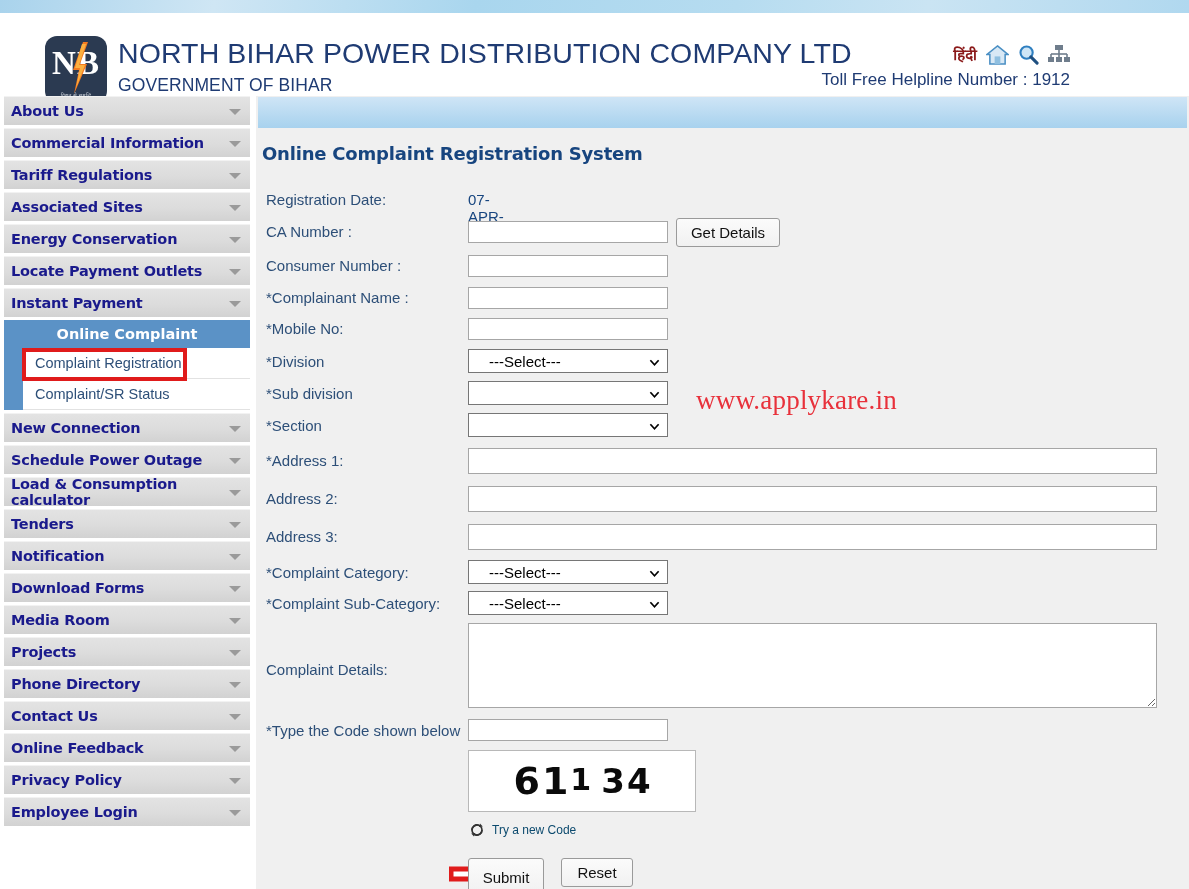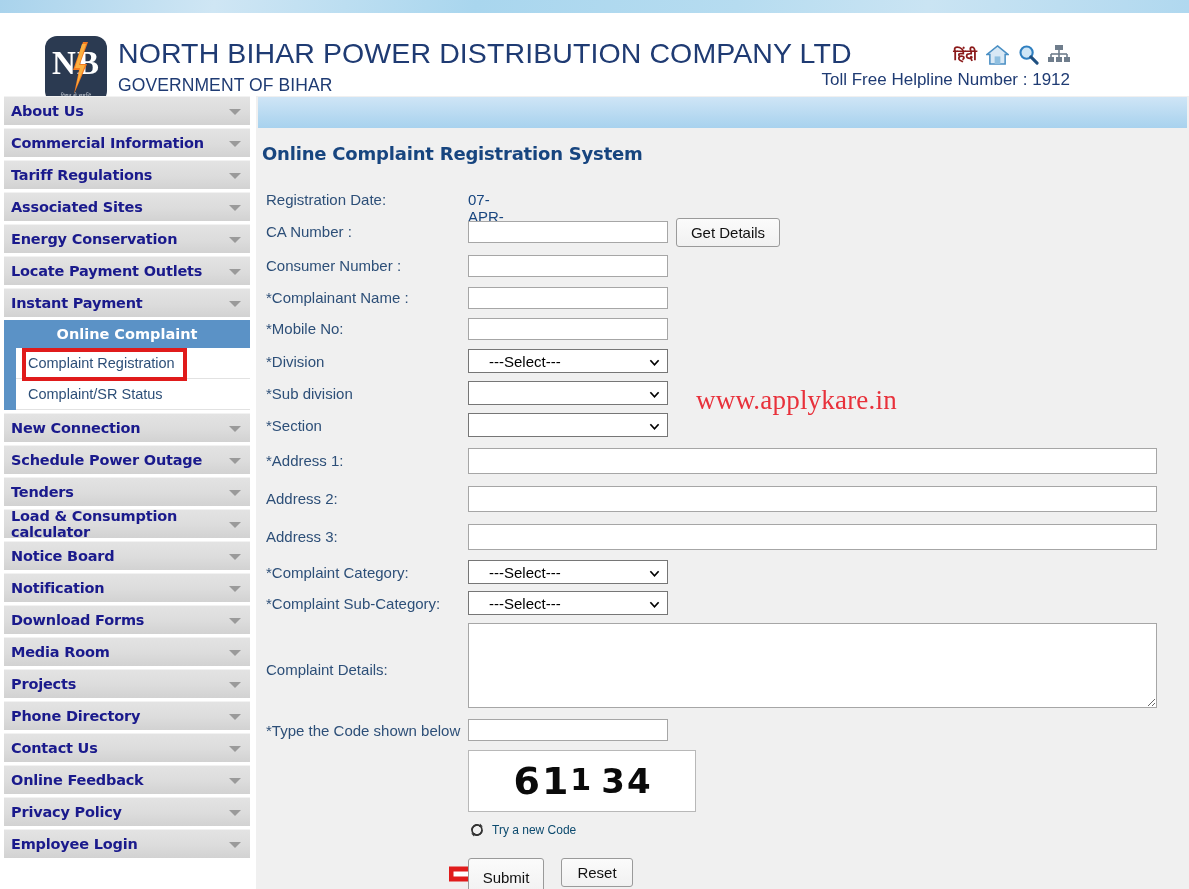--- a/index.html
+++ b/index.html
@@ -124,21 +124,21 @@
     height: 28px;
     background: #5b92c6;
     display: flex; align-items: center; justify-content: center;
   }
   #group-head .lbl {
     color: #ffffff; font-size: 14.5px; font-weight: bold;
     font-family: "DejaVu Sans", sans-serif;
   }
   #group-body {
     background: #5b92c6;
-    padding-left: 12px;
+    padding-left: 19px;
   }
   .sub-item {
     background: #ffffff;
     height: 31px;
     display: flex; align-items: center;
     padding-left: 12px;
     border-bottom: 1px solid #e2e2e2;
   }
   .sub-item .lbl {
     color: #2d4f78; font-size: 14.5px;
@@ -378,29 +378,25 @@
 
   <div class="nav-item">
     <span class="lbl">New Connection</span>
     <span class="caret"></span>
   </div>
   <div class="nav-item">
     <span class="lbl">Schedule Power Outage</span>
     <span class="caret"></span>
   </div>
   <div class="nav-item">
+    <span class="lbl">Load &amp; Consumption calculator</span>
+    <span class="caret"></span>
+  </div>
+  <div class="nav-item">
     <span class="lbl">Tenders</span>
-    <span class="caret"></span>
-  </div>
-  <div class="nav-item">
-    <span class="lbl">Load &amp; Consumption calculator</span>
-    <span class="caret"></span>
-  </div>
-  <div class="nav-item">
-    <span class="lbl">Notice Board</span>
     <span class="caret"></span>
   </div>
   <div class="nav-item">
     <span class="lbl">Notification</span>
     <span class="caret"></span>
   </div>
   <div class="nav-item">
     <span class="lbl">Download Forms</span>
     <span class="caret"></span>
   </div>

